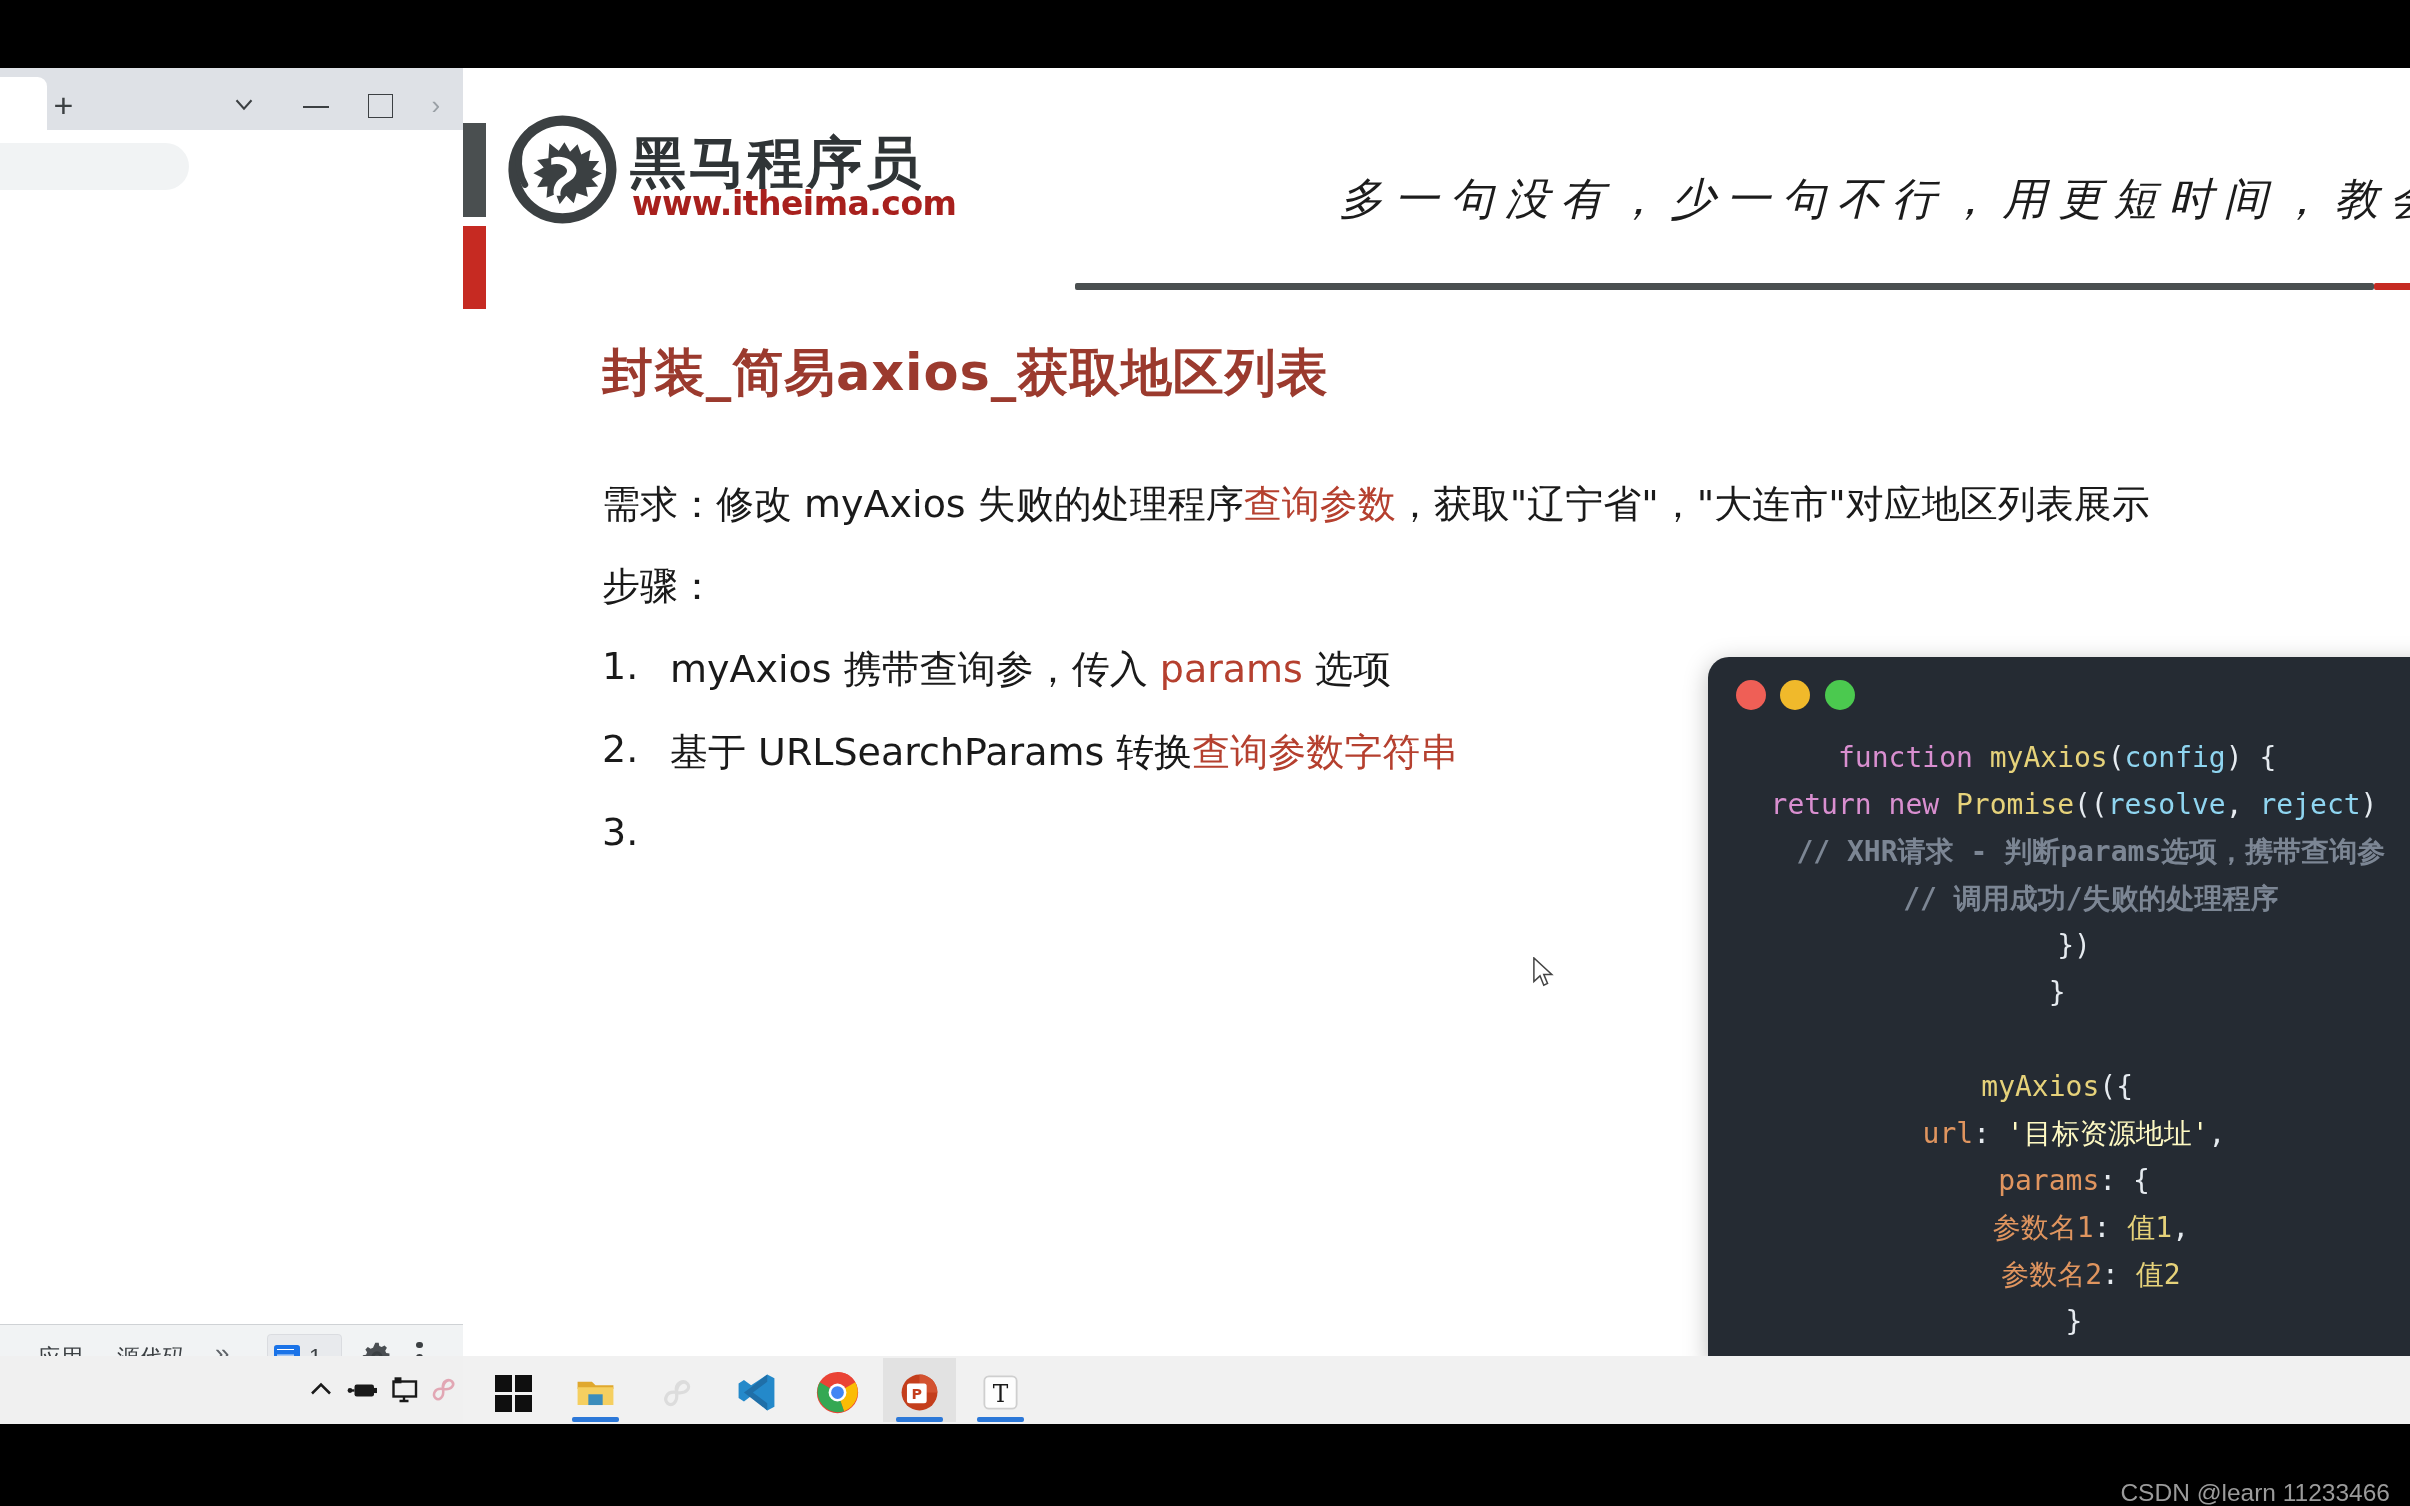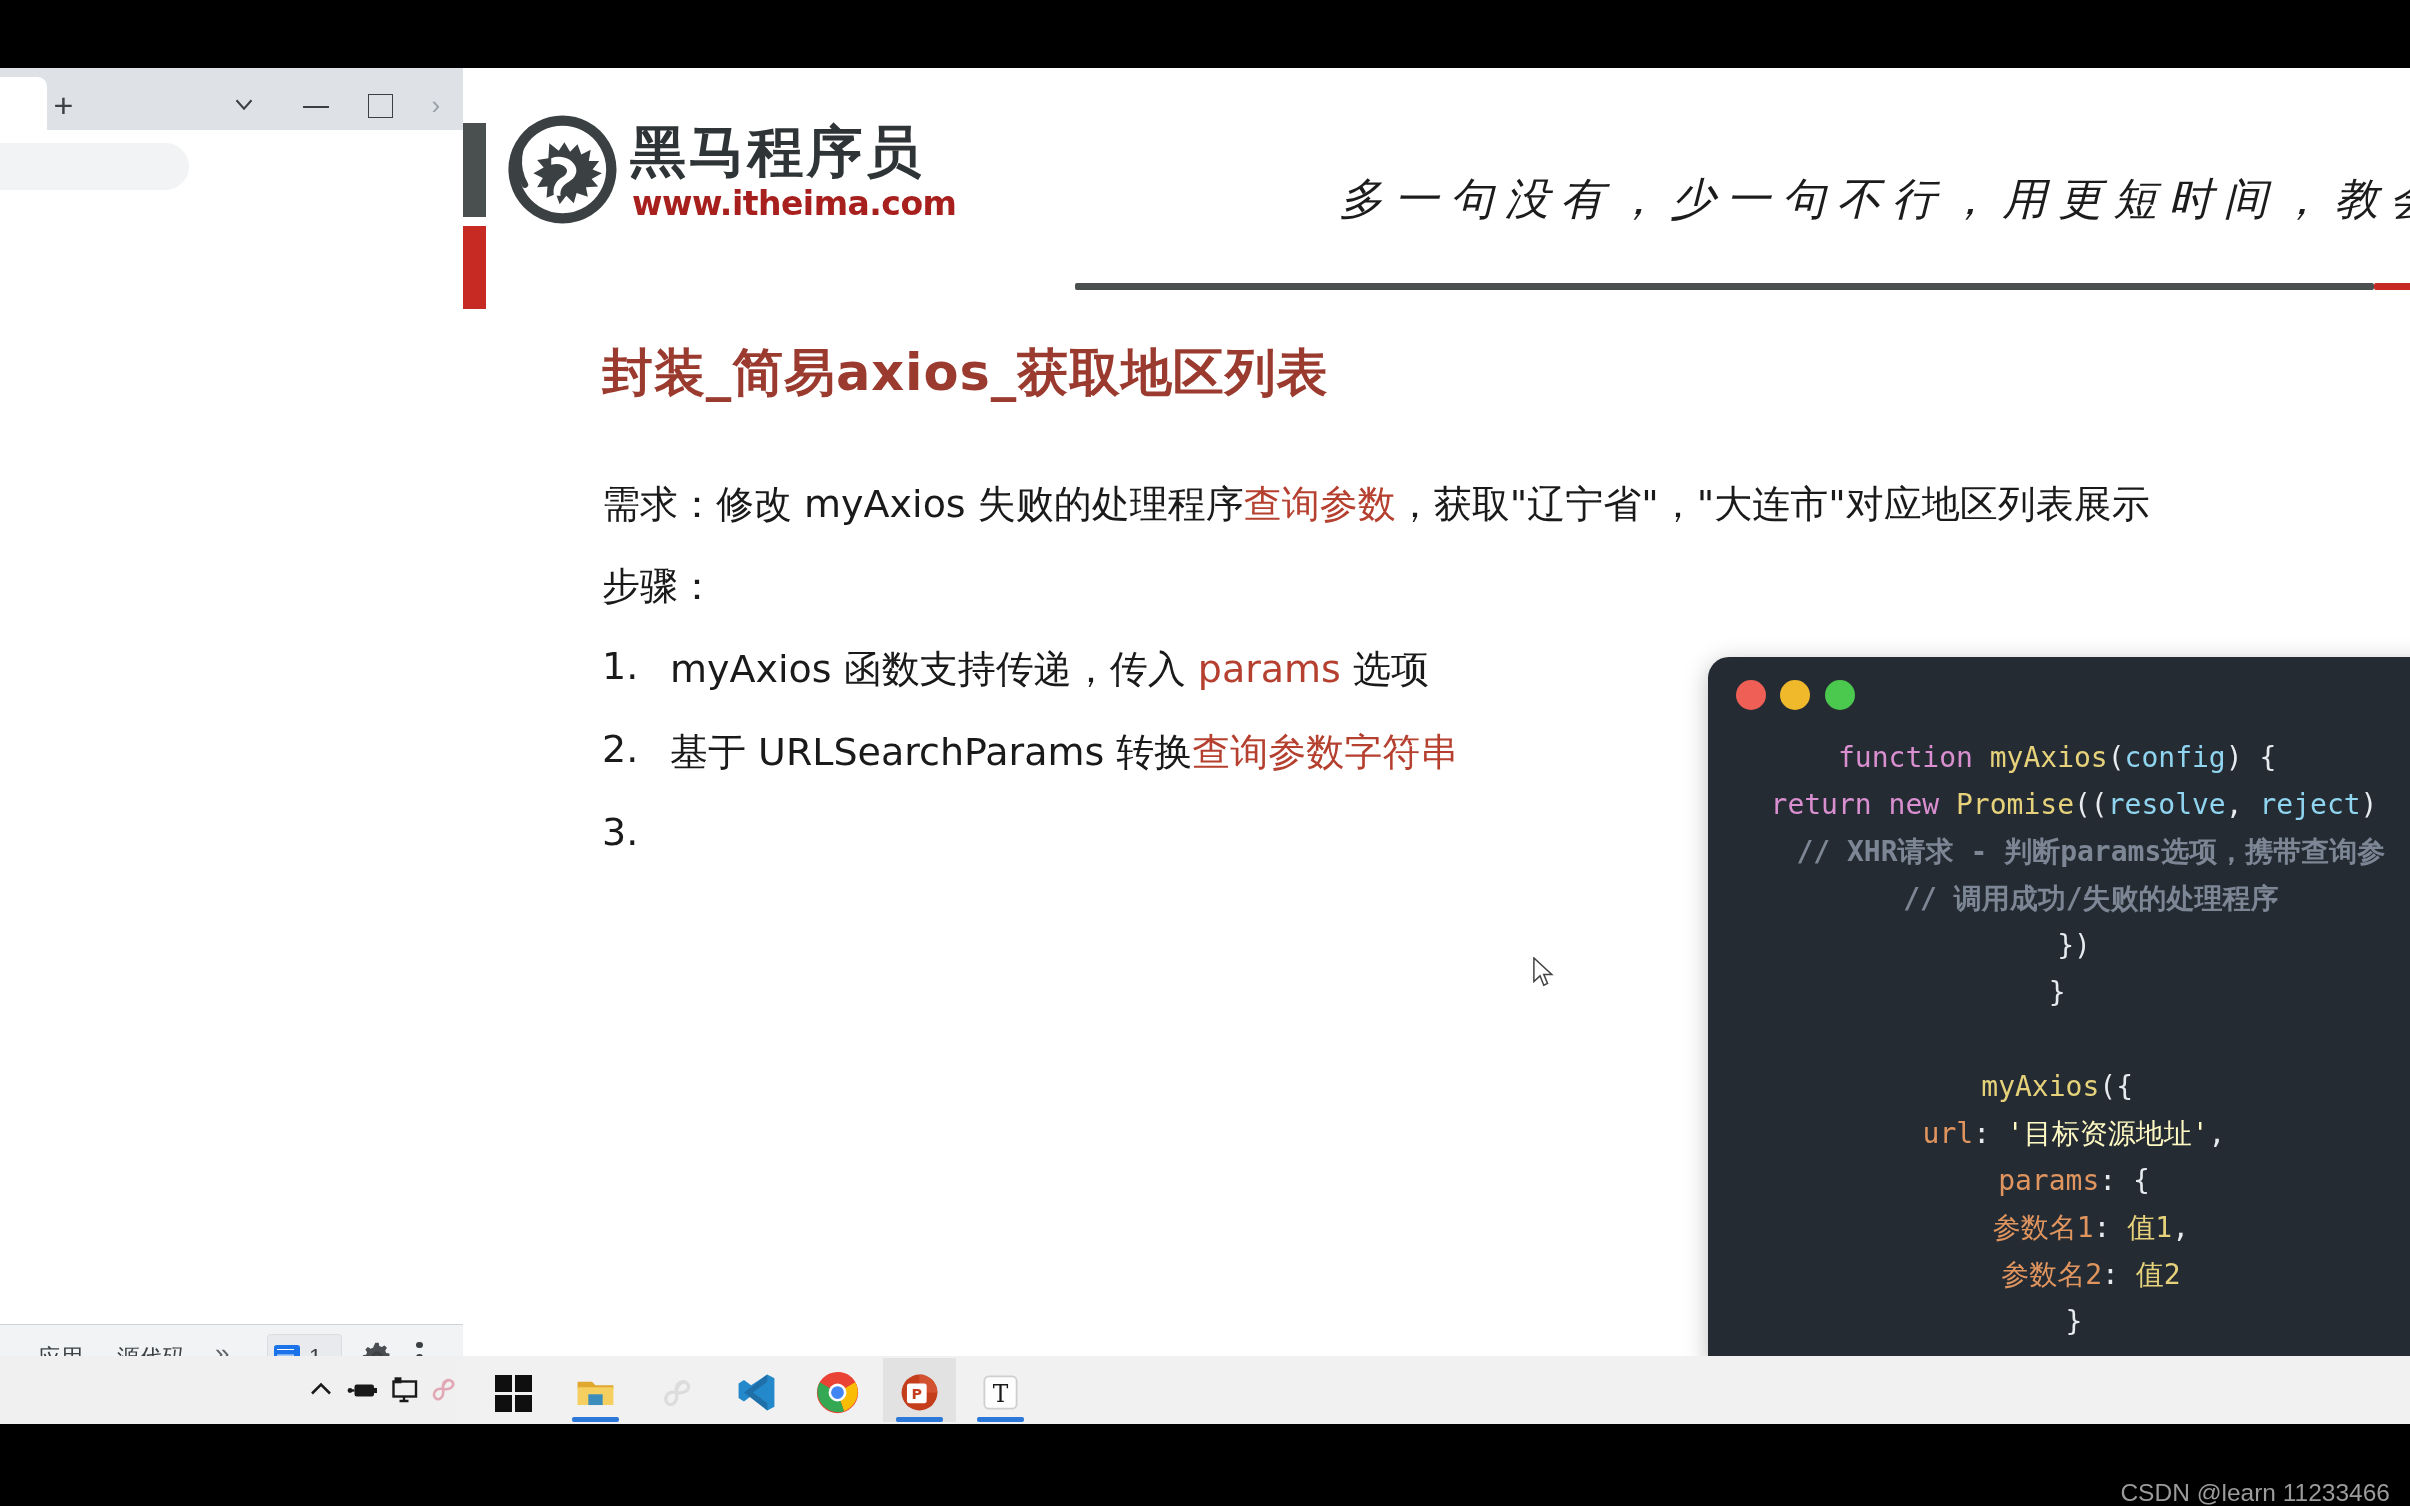--- a/index.html
+++ b/index.html
@@ -44,21 +44,21 @@
   .dt-kebab i{position:absolute;left:0;width:6.6px;height:6.6px;border-radius:50%;background:#3c4043;}
   .dt-kebab i:nth-child(1){top:1.9px;}.dt-kebab i:nth-child(2){top:14px;}.dt-kebab i:nth-child(3){top:26px;}
 
   
   .slide{position:absolute;left:463px;top:68px;width:1947px;height:1288px;background:#fff;overflow:hidden;}
   .dark-block{position:absolute;left:-9.4px;top:55px;width:32px;height:94px;background:#4a4f50;}
   .red-block{position:absolute;left:-9.4px;top:158px;width:32px;height:83px;background:#c62a22;}
 
   .logo-wrap{position:absolute;left:45px;top:43px;width:490px;height:117px;}
   .logo-mark{position:absolute;left:0;top:3.8px;width:109px;height:109px;}
-  .logo-cn{position:absolute;left:122px;top:4px;font-size:56px;font-weight:800;color:#2f3436;letter-spacing:2.8px;
+  .logo-cn{position:absolute;left:122px;top:15px;font-size:56px;font-weight:800;color:#2f3436;letter-spacing:2.8px;
     font-family:"DejaVu Sans","Liberation Sans",sans-serif;}
   .logo-url{position:absolute;left:124px;top:73px;font-size:33px;font-weight:700;color:#a8201d;letter-spacing:-0.5px;
     font-family:"DejaVu Sans","Liberation Sans",sans-serif;}
 
   .slogan{position:absolute;left:876px;top:102px;width:1130px;font-size:44px;color:#1c1c1c;
     font-family:"Liberation Serif","DejaVu Serif",serif;letter-spacing:11.3px;white-space:nowrap;font-style:italic;}
   .hr-dark{position:absolute;left:612px;top:215px;width:1299px;height:6.6px;background:#4a4f50;border-radius:1.9px;}
   .hr-red{position:absolute;left:1911px;top:215px;width:132px;height:6.6px;background:#c62a22;border-radius:1.9px;}
 
   .slide-title{position:absolute;left:139px;top:271px;font-size:51px;color:#9b3a2e;font-weight:600;
@@ -213,21 +213,21 @@
 
     <div class="slide-title">封装_简易axios_获取地区列表</div>
 
     <div class="req"><span>需求：修改 myAxios 失败的处理程序</span><span class="hl">查询参数</span><span>，获取"辽宁省"，"大连市"对应地区列表展示</span></div>
 
     <div class="steps-label">步骤：</div>
 
     <ol class="olist">
       <li>
         <span class="num">1.</span>
-        <span class="txt"><span>myAxios 函数支持传递，传入 </span><span class="hl">params</span><span> 选项</span></span>
+        <span class="txt"><span>myAxios 携带查询参，传入 </span><span class="hl">params</span><span> 选项</span></span>
       </li>
       <li>
         <span class="num">2.</span>
         <span class="txt"><span>基于 URLSearchParams 转换</span><span class="hl">查询参数字符串</span><span></span></span>
       </li>
       <li>
         <span class="num">3.</span>
       </li>
     </ol>
 

